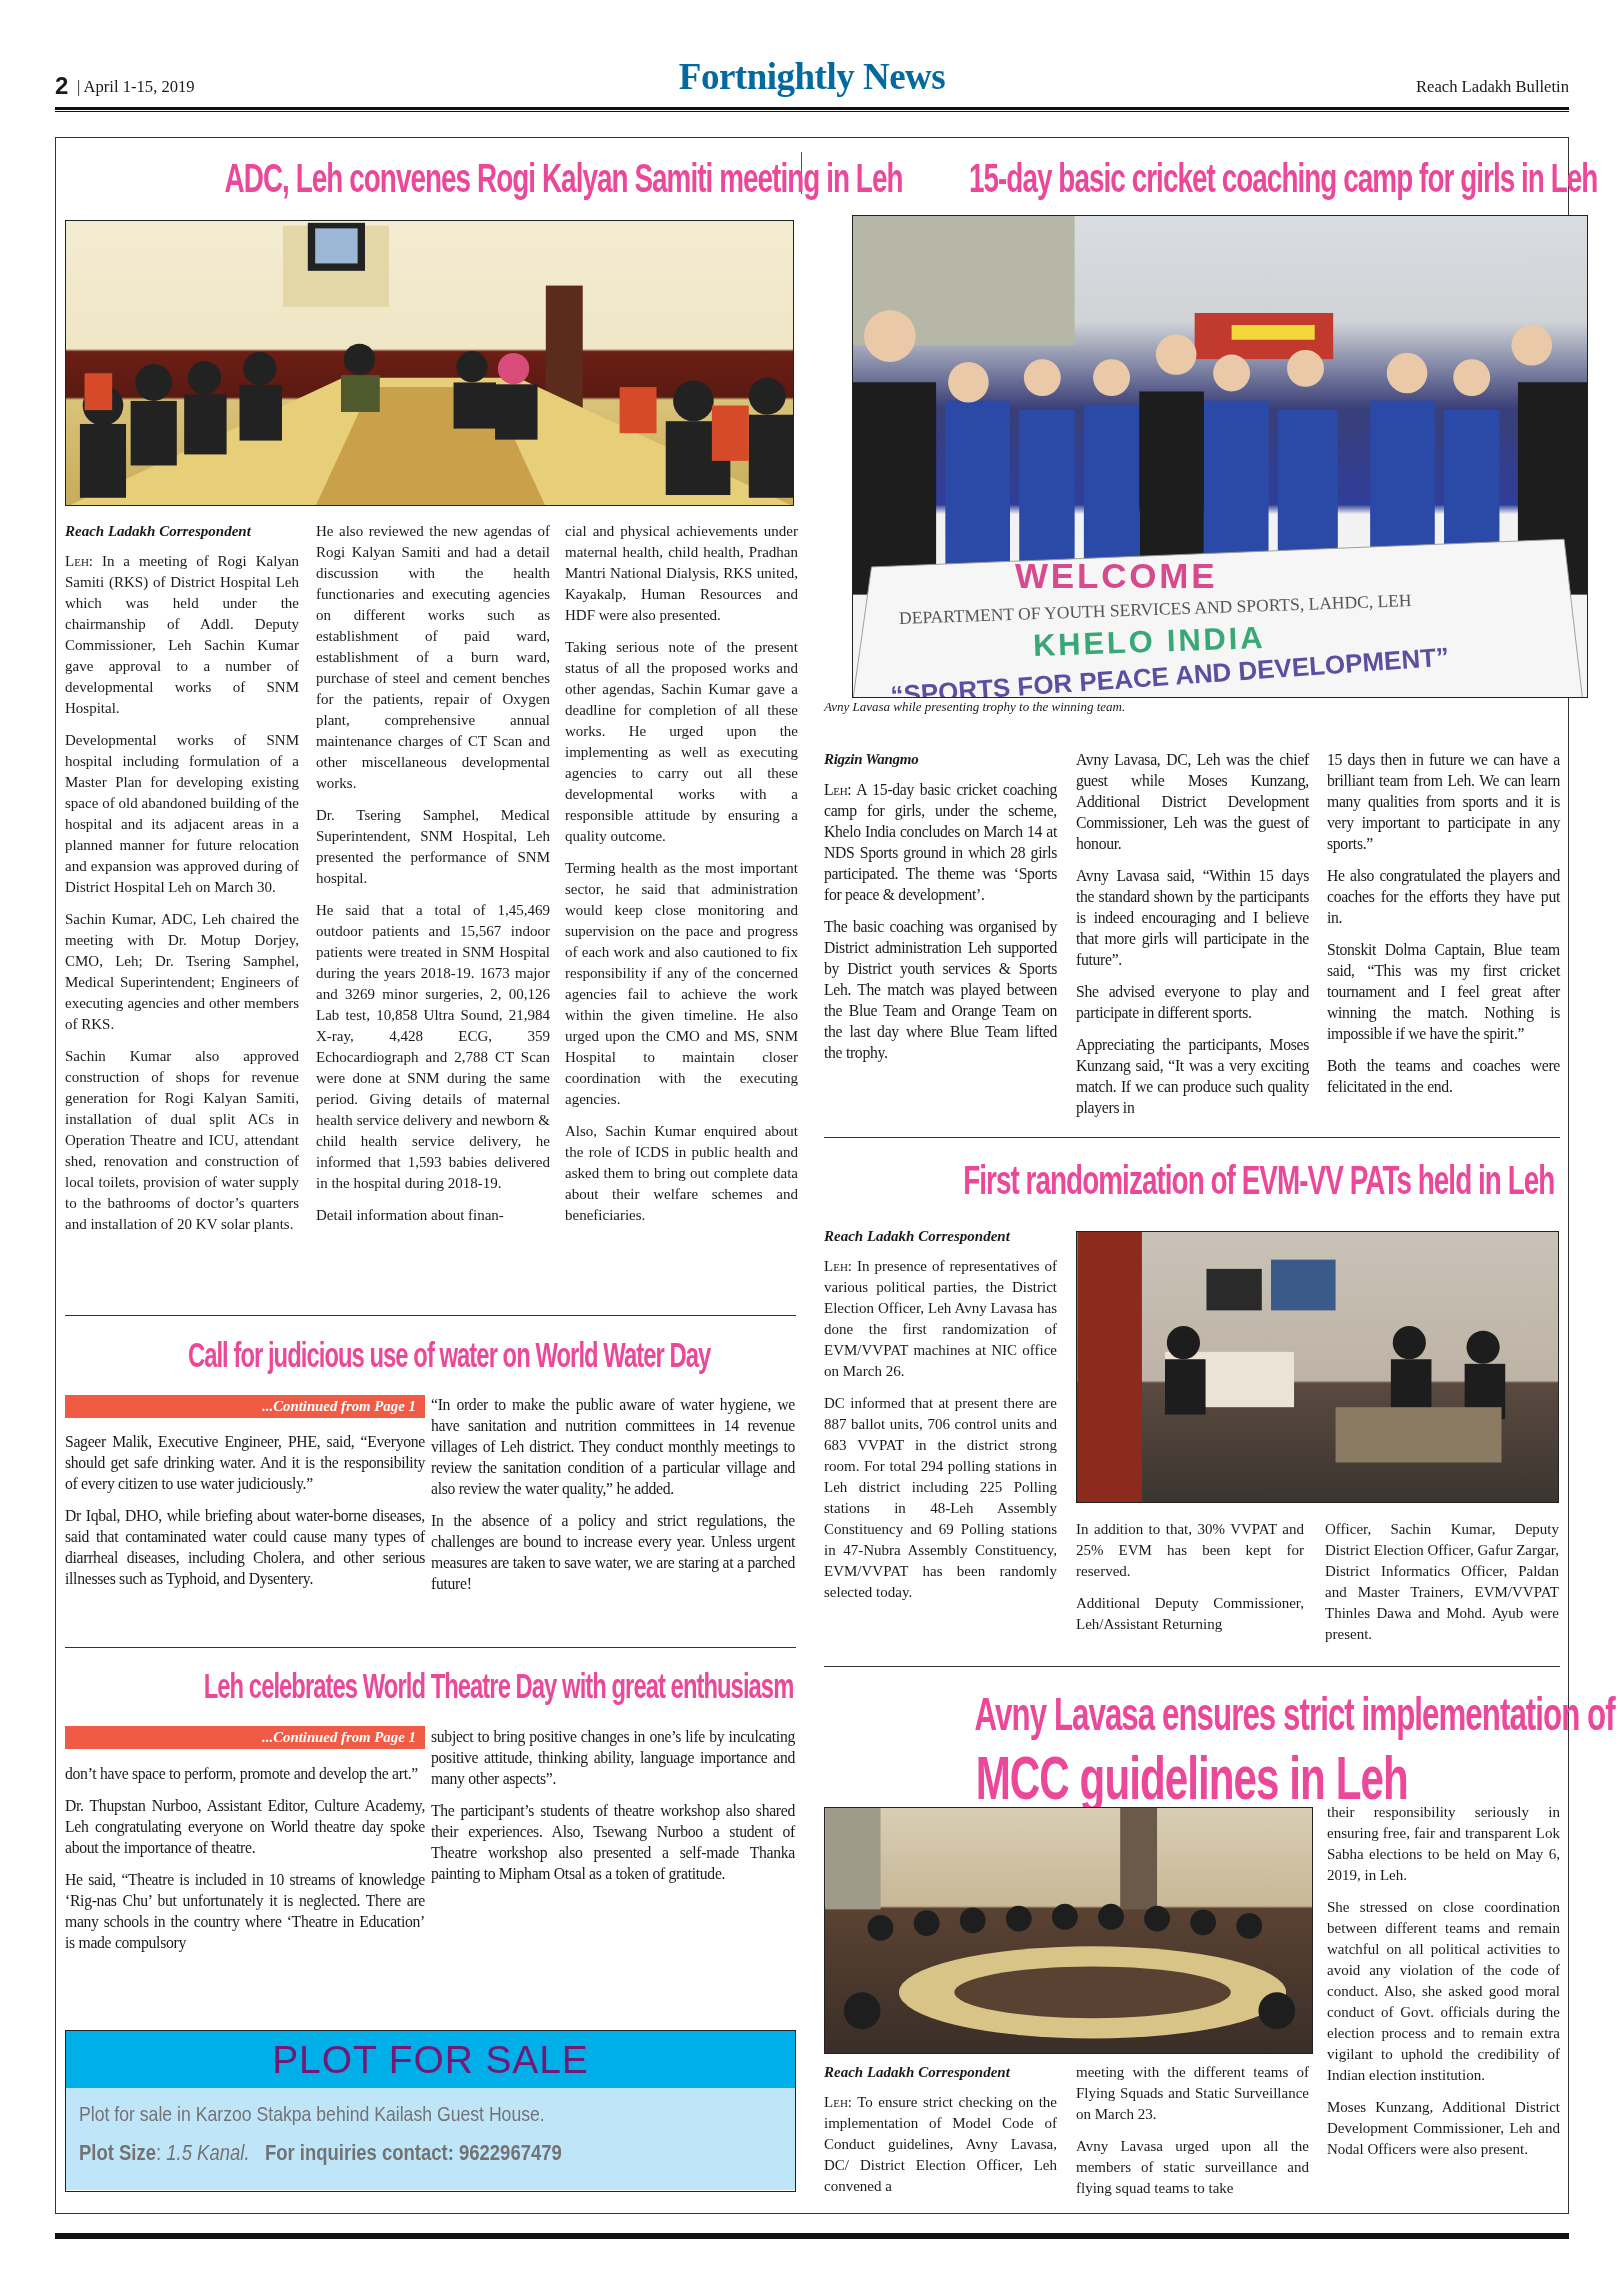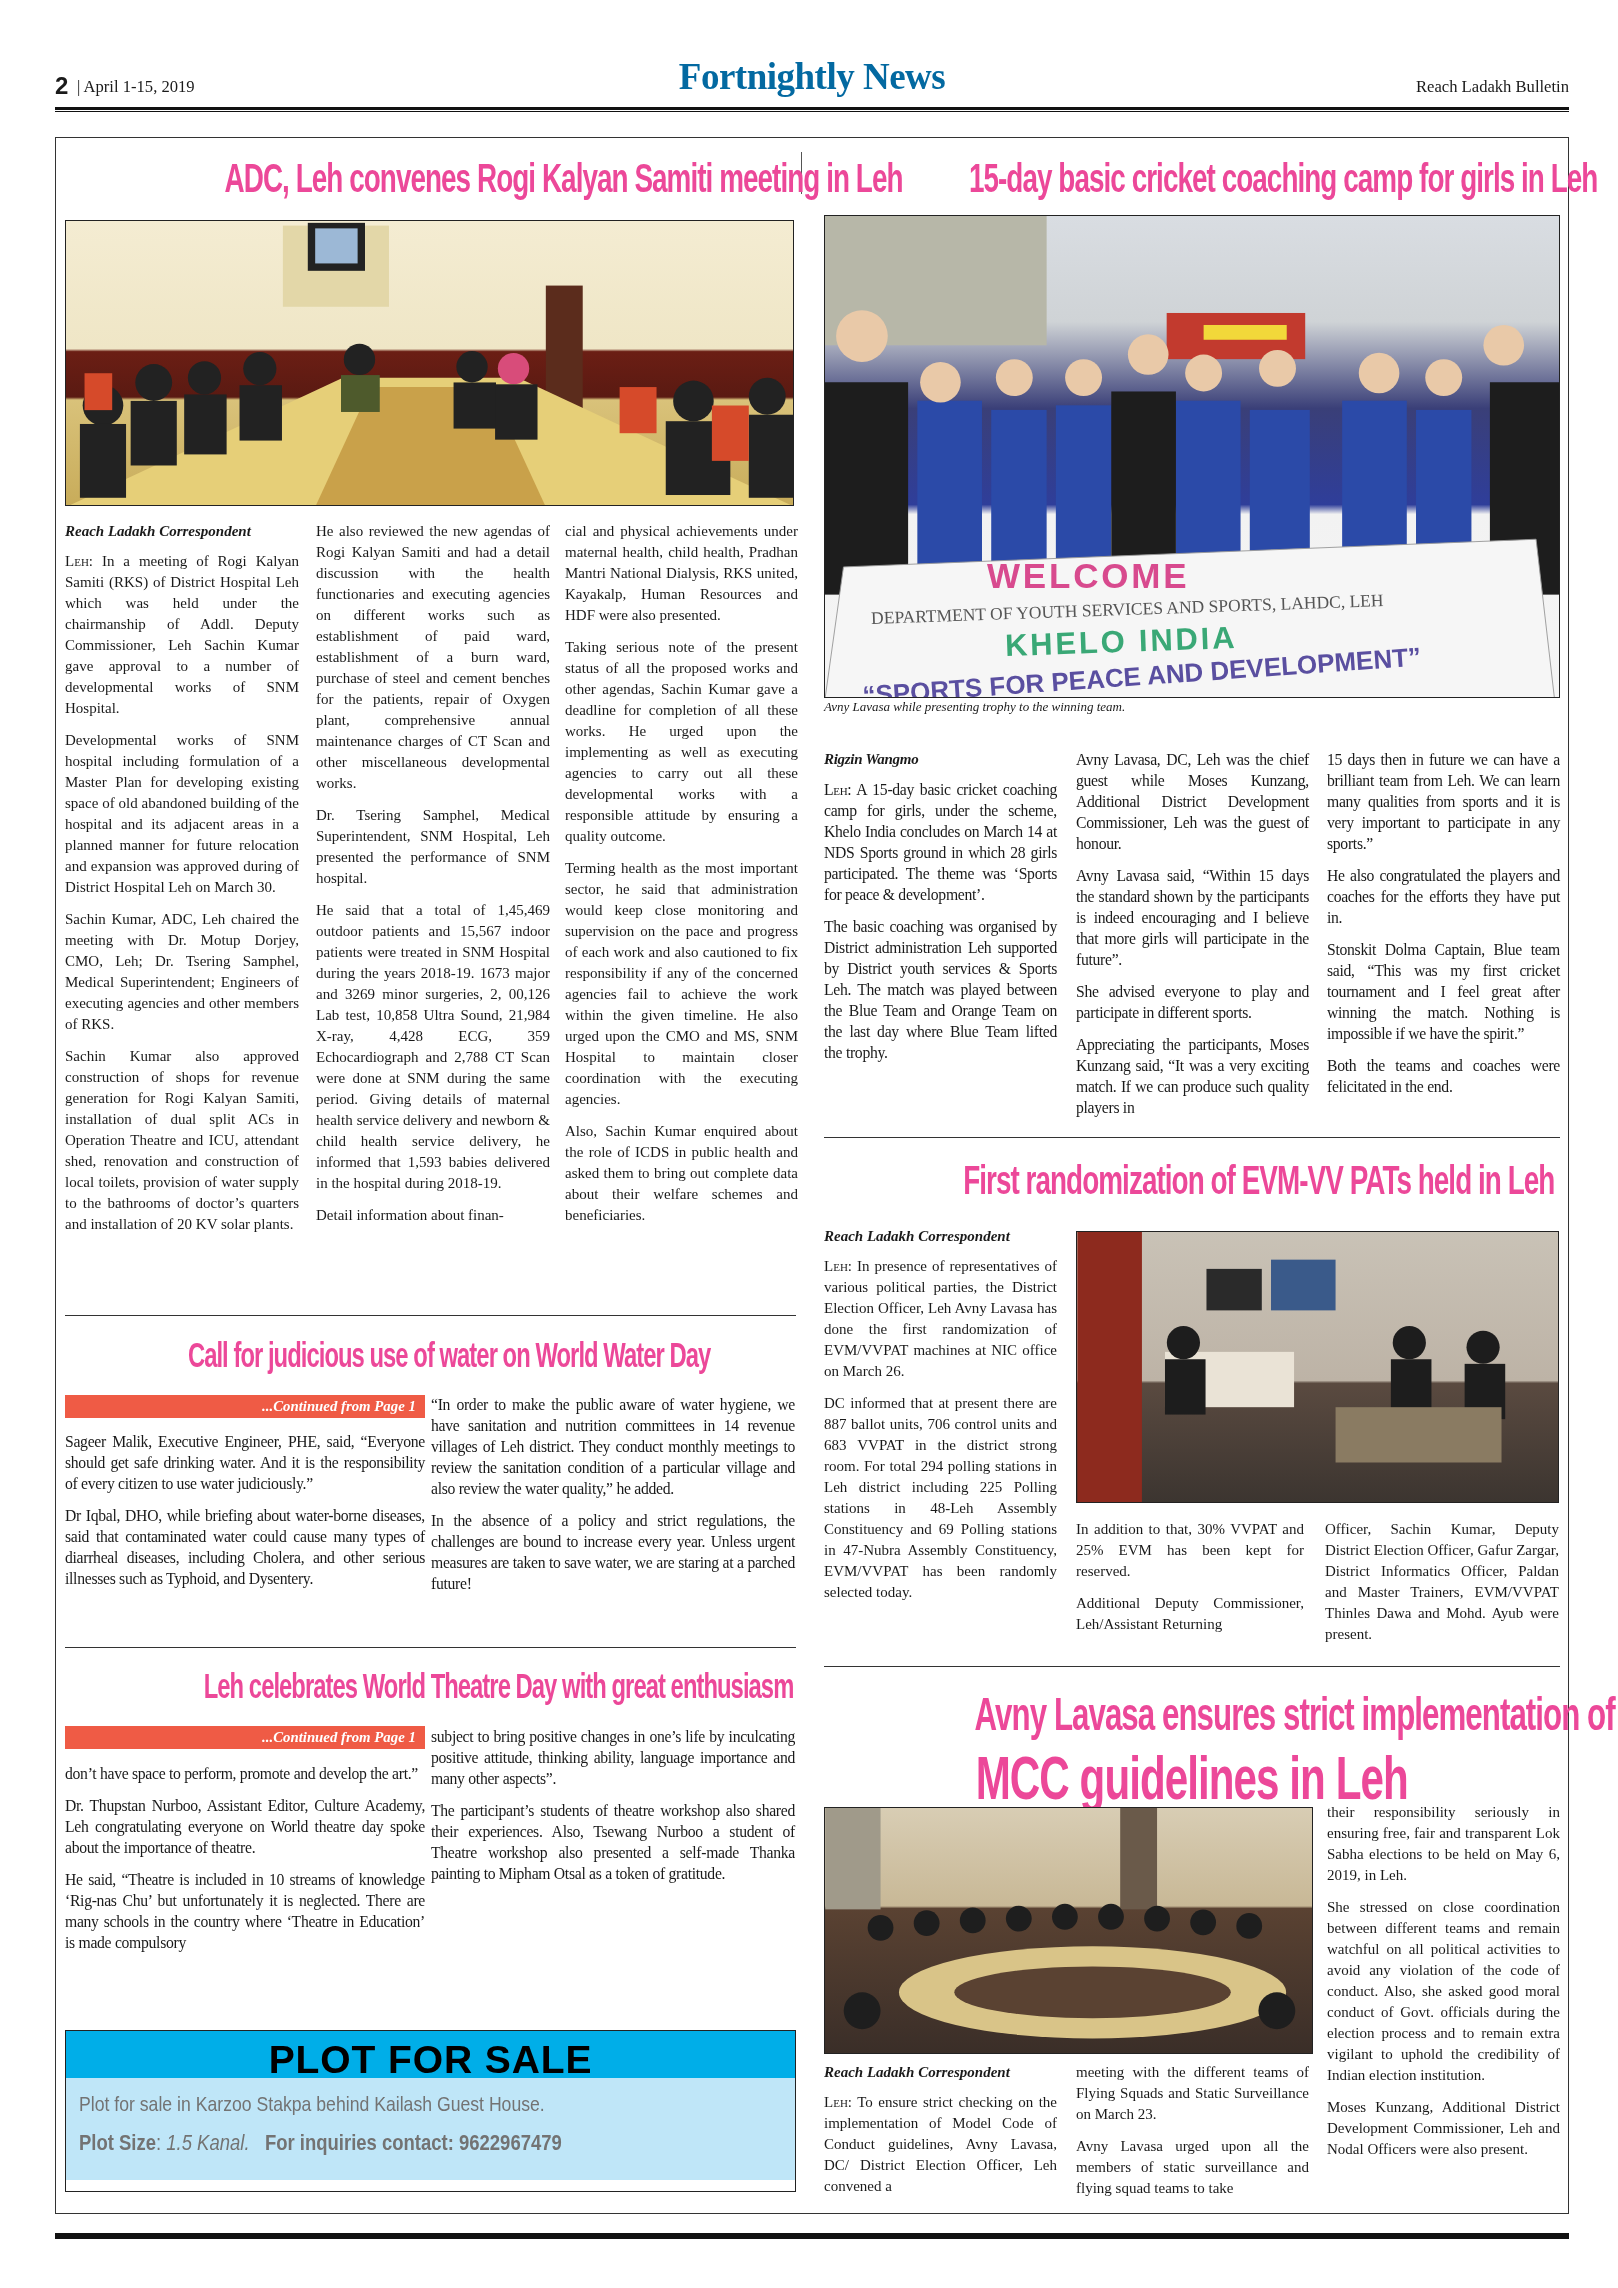--- a/index.html
+++ b/index.html
@@ -26,21 +26,21 @@
   .cond { font-size: 15.7px; line-height: 21px; letter-spacing: -0.3px; }
   .byline { font-weight: bold; font-style: italic; margin-bottom: 9.2px; font-size: 15px; }
   .sc { font-variant: small-caps; }
   .caption { position: absolute; font-style: italic; font-size: 13px; }
 
   .hrule { position: absolute; height: 1.4px; background: #333; }
 
   .cont-banner { position: absolute; background: #ef5b45; color: #fff; font-style: italic; font-weight: bold; font-size: 14.8px; text-align: right; padding-right: 9.2px; line-height: 22px; height: 23px; }
 
   .ad { position: absolute; left: 65px; top: 2030px; width: 731px; height: 162px; border: 1.4px solid #222; }
-  .ad-head { background: #00aee8; height: 47px; color: #000000; text-align: center; font-family: "Liberation Sans", sans-serif; font-weight: bold; font-size: 39px; line-height: 57px; letter-spacing: 0.9px; }
+  .ad-head { background: #00aee8; height: 57px; color: #701a75; text-align: center; font-family: "Liberation Sans", sans-serif; font-weight: normal; font-size: 39px; line-height: 57px; letter-spacing: 0.9px; }
   .ad-body { background: #bfe6f8; height: 102px; padding: 7.4px 13px; font-family: "Liberation Sans", sans-serif; font-size: 21px; color: #737373; }
   .ad-body .l1 { transform: scaleX(0.84); transform-origin: left; white-space: nowrap; line-height: 37px; }
   .ad-body .l2 { transform: scaleX(0.84); transform-origin: left; white-space: nowrap; line-height: 42px; font-size: 22px; }
 </style>
 </head>
 <body>
 
 <div class="header">
   <span class="pg">2</span>
   <span class="date">| April 1-15, 2019</span>
@@ -103,21 +103,21 @@
   <p>Detail information about finan-</p>
 </div>
 <div class="col" style="left:565px; top:521px; width:233px;">
   <p>cial and physical achievements under maternal health, child health, Pradhan Mantri National Dialysis, RKS united, Kayakalp, Human Resources and HDF were also presented.</p>
   <p>Taking serious note of the present status of all the proposed works and other agendas, Sachin Kumar gave a deadline for completion of all these works. He urged upon the implementing as well as executing agencies to carry out all these developmental works with a responsible attitude by ensuring a quality outcome.</p>
   <p>Terming health as the most important sector, he said that administration would keep close monitoring and supervision on the pace and progress of each work and also cautioned to fix responsibility if any of the concerned agencies fail to achieve the work within the given timeline. He also urged upon the CMO and MS, SNM Hospital to maintain closer coordination with the executing agencies.</p>
   <p>Also, Sachin Kumar enquired about the role of ICDS in public health and asked them to bring out complete data about their welfare schemes and beneficiaries.</p>
 </div>
 
 <div class="hl" style="left:821px; top:155px; width:738px; font-size:41px;"><span>15-day basic cricket coaching camp for girls in Leh</span></div>
-<div class="photo" style="left:824px; top:215px; width:736px; height:483px; background:linear-gradient(180deg,#d9dde2 0%,#cfd3d6 22%,#3a3f78 40%,#2f3e9a 60%,#f2f2f2 62%,#f5f5f5 100%);">
+<div class="photo" style="left:852px; top:215px; width:736px; height:483px; background:linear-gradient(180deg,#d9dde2 0%,#cfd3d6 22%,#3a3f78 40%,#2f3e9a 60%,#f2f2f2 62%,#f5f5f5 100%);">
   <svg width="736" height="483" viewBox="0 0 797 523">
     <rect x="0" y="0" width="240" height="140" fill="#b7b7a8"></rect>
     <rect x="370" y="105" width="150" height="50" fill="#c23a2e"></rect>
     <rect x="410" y="118" width="90" height="16" fill="#f2d83a"></rect>
     <g fill="#2b4aa8">
       <rect x="100" y="200" width="70" height="200"></rect>
         <rect x="180" y="210" width="60" height="190"></rect>
         <rect x="250" y="205" width="60" height="195"></rect>
       <rect x="380" y="200" width="70" height="200"></rect>
         <rect x="460" y="210" width="65" height="190"></rect>

